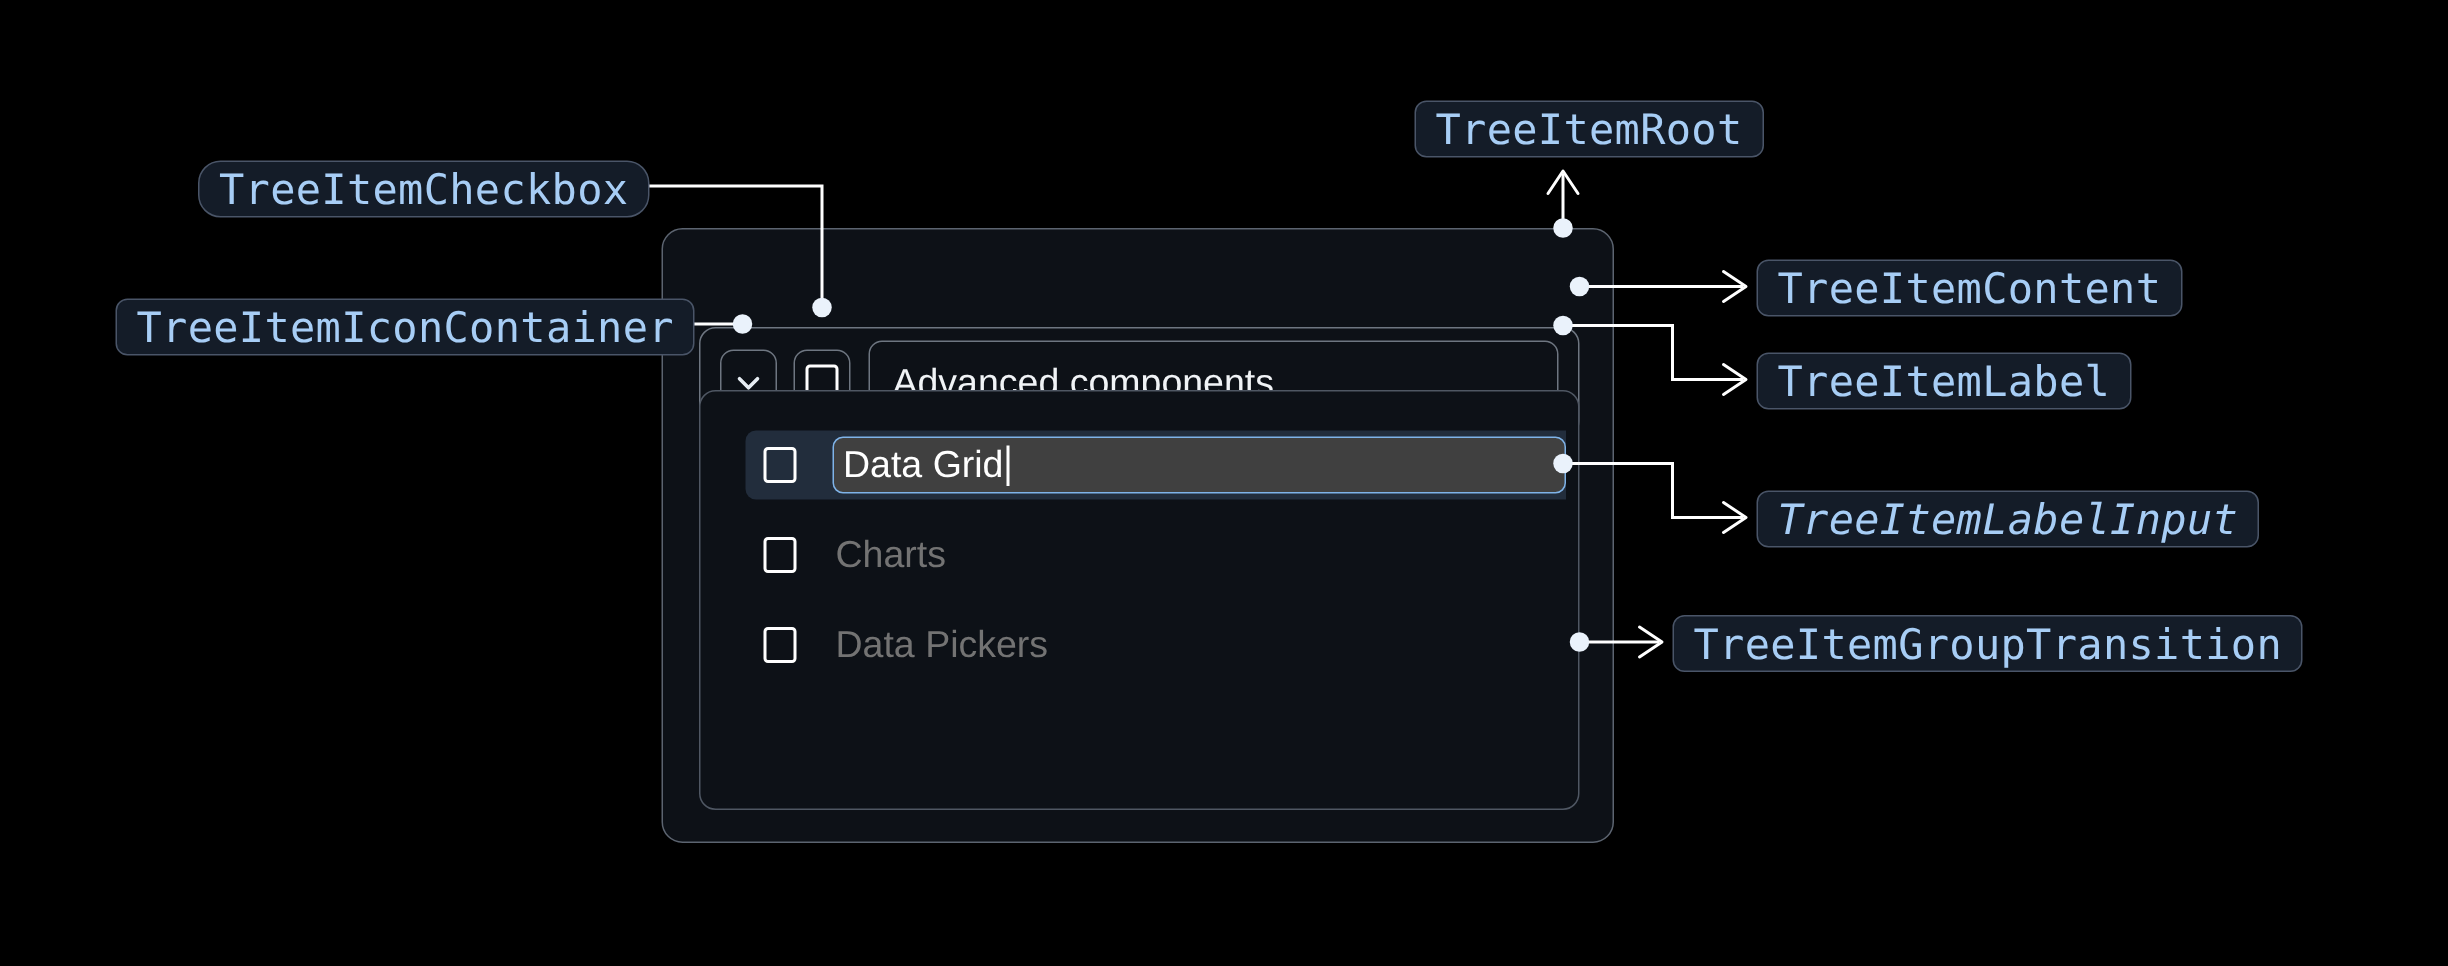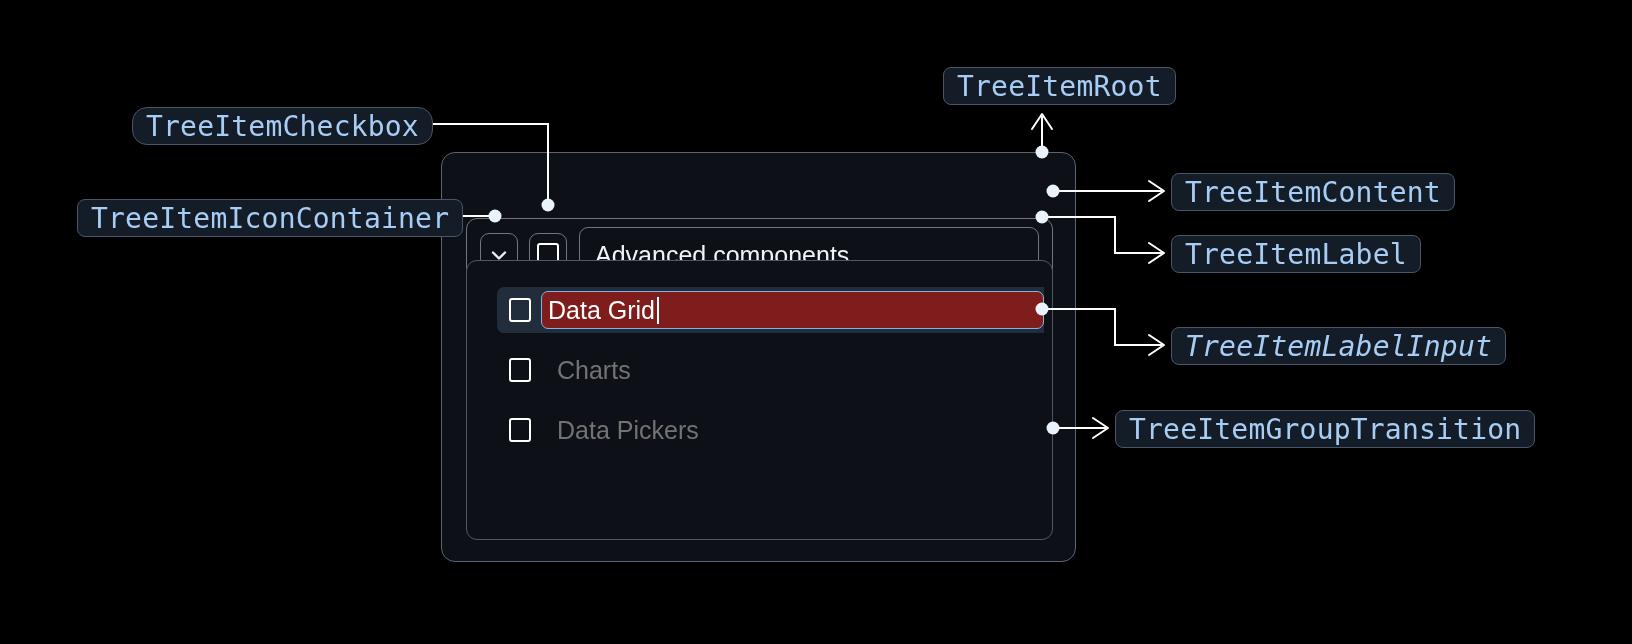--- a/index.html
+++ b/index.html
@@ -176,25 +176,25 @@
 
   .row-label {
     margin-left: 26px;
     color: #737373;
     font-size: 25px;
     line-height: 1;
   }
 
   #label-input {
     flex: 1 1 auto;
-    margin-left: 10px;
+    margin-left: 24px;
     margin-right: 0;
     height: 38px;
     box-sizing: border-box;
-    background: #7f1d1d;
+    background: #404040;
     border: 1.5px solid #7fb3e8;
     border-radius: 7px;
     display: flex;
     align-items: center;
     padding-left: 6px;
     color: #ffffff;
     font-size: 25px;
     position: relative;
   }
   #label-input .caret {

